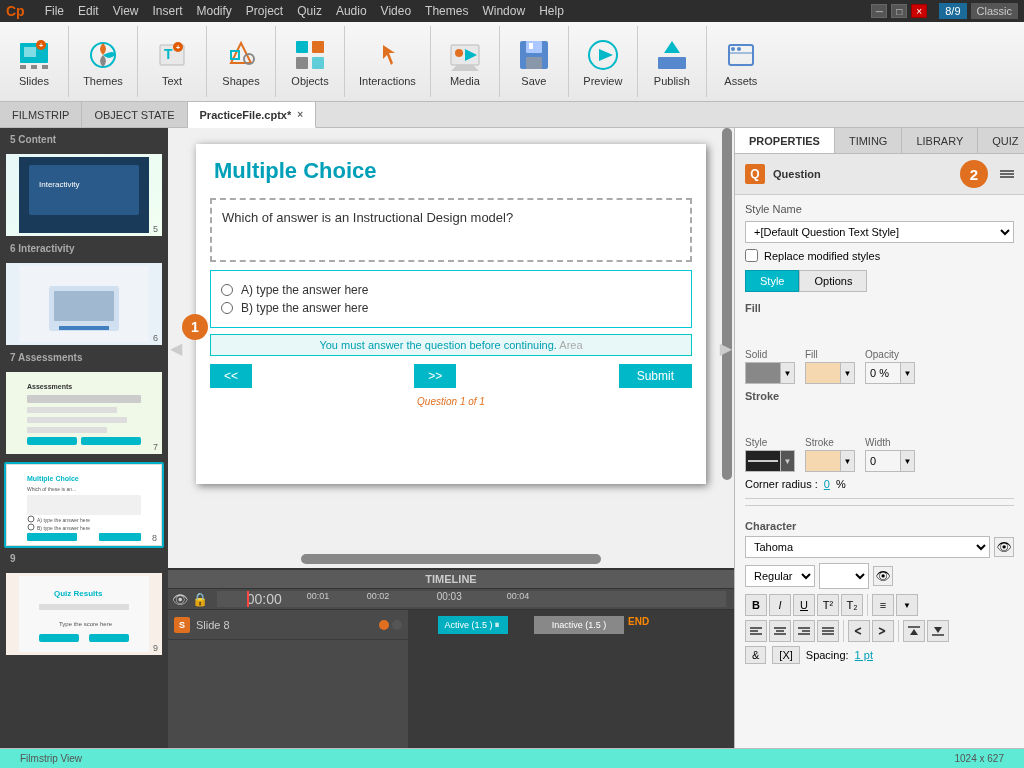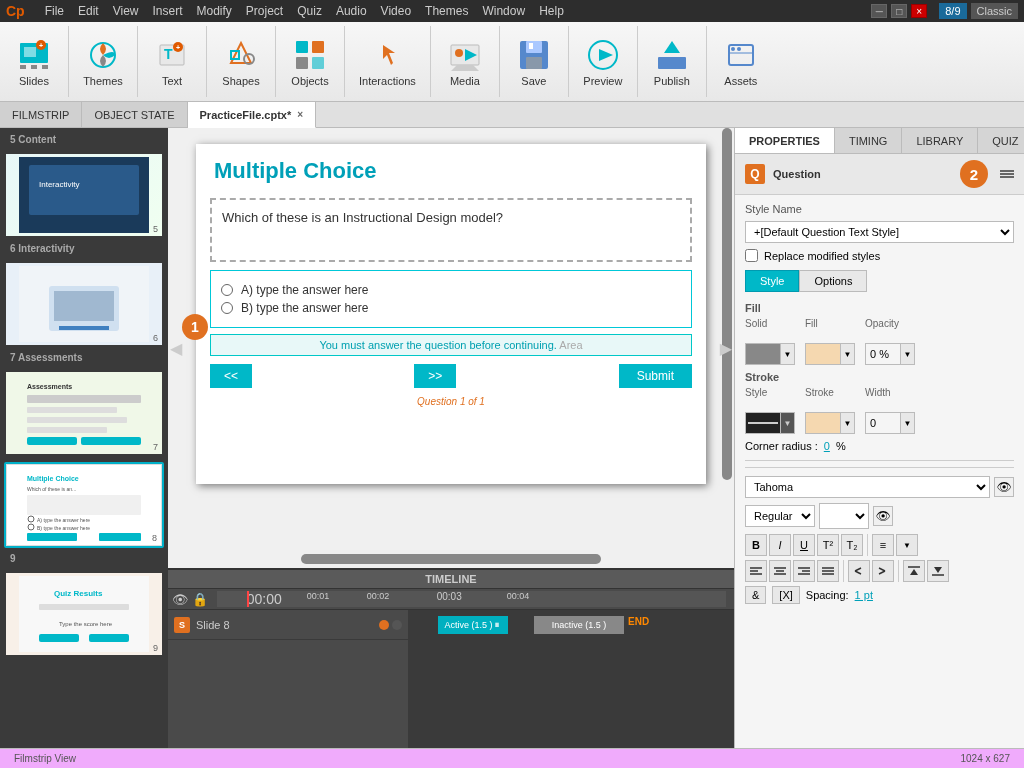--- a/index.html
+++ b/index.html
@@ -423,21 +423,22 @@
     }
     .fill-row {
       display: flex;
       gap: 10px;
       margin-bottom: 6px;
       align-items: flex-end;
     }
     .fill-col {
       display: flex;
       flex-direction: column;
-      gap: 14px;
+      gap: 2px;
+      margin-top: 31px;
     }
     .fill-col-label {
       font-size: 10px;
       color: #666;
     }
     .color-swatch {
       width: 50px; height: 22px;
       border: 1px solid #bbb;
       display: flex; align-items: center;
       position: relative;
@@ -548,27 +549,27 @@
       gap: 6px;
     }
     .special-char-btn {
       border: 1px solid #bbb;
       background: #e8e8e8;
       padding: 2px 6px;
       font-size: 11px;
       cursor: pointer;
     }
     .status-bar {
-      background: #f0abfc;
+      background: #5eead4;
       border-top: 1px solid #bbb;
       height: 20px;
       display: flex;
       align-items: center;
       justify-content: space-between;
-      padding: 0 14px;
+      padding: 0 20px;
       font-size: 10px;
       color: #555;
       position: fixed;
       bottom: 0;
       width: 1024px;
     }
 
     
     ::-webkit-scrollbar { width: 8px; height: 8px; }
     ::-webkit-scrollbar-track { background: #3a3a3a; }
@@ -857,21 +858,21 @@
 
       <div class="slide-canvas">
 
         <div class="badge-orange" style="left:-14px;top:50%;">
           <span>1</span>
         </div>
 
         <div class="slide-title">Multiple Choice</div>
 
         <div class="slide-question-box">
-          <span>Which of these is an Instructional Design model?</span>
+          <span>Which of answer is an Instructional Design model?</span>
         </div>
 
         <div class="slide-answer-area">
           <div class="answer-option">
             <div class="radio-circle"></div>
             <span>A) type the answer here</span>
           </div>
           <div class="answer-option">
             <div class="radio-circle"></div>
             <span>B) type the answer here</span>
@@ -1063,20 +1064,21 @@
 
       <div class="corner-radius-row">
         <span>Corner radius :</span>
         <span class="corner-val">0</span>
         <span>%</span>
       </div>
 
       <div class="divider-line"></div>
 
       <div class="character-section">
+        <div class="prop-section-title">Character</div>
 
         <div class="char-row">
           <select class="font-select">
             <option>Tahoma</option>
           </select>
           <div class="eye-icon">👁</div>
         </div>
 
         <div class="char-row">
           <select class="font-style-select">

